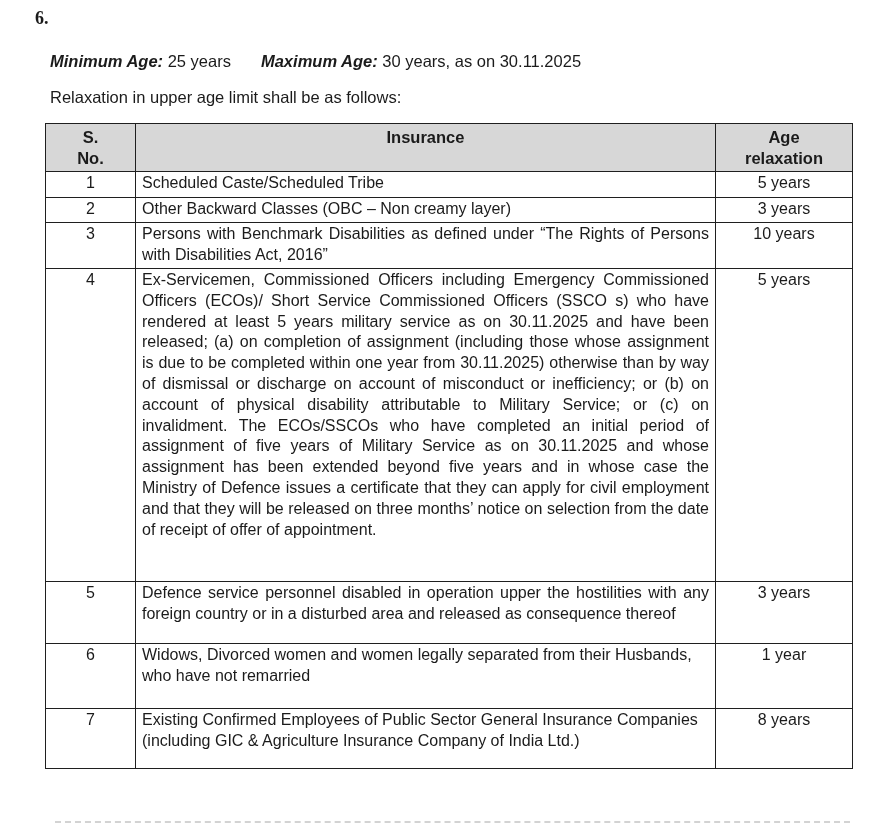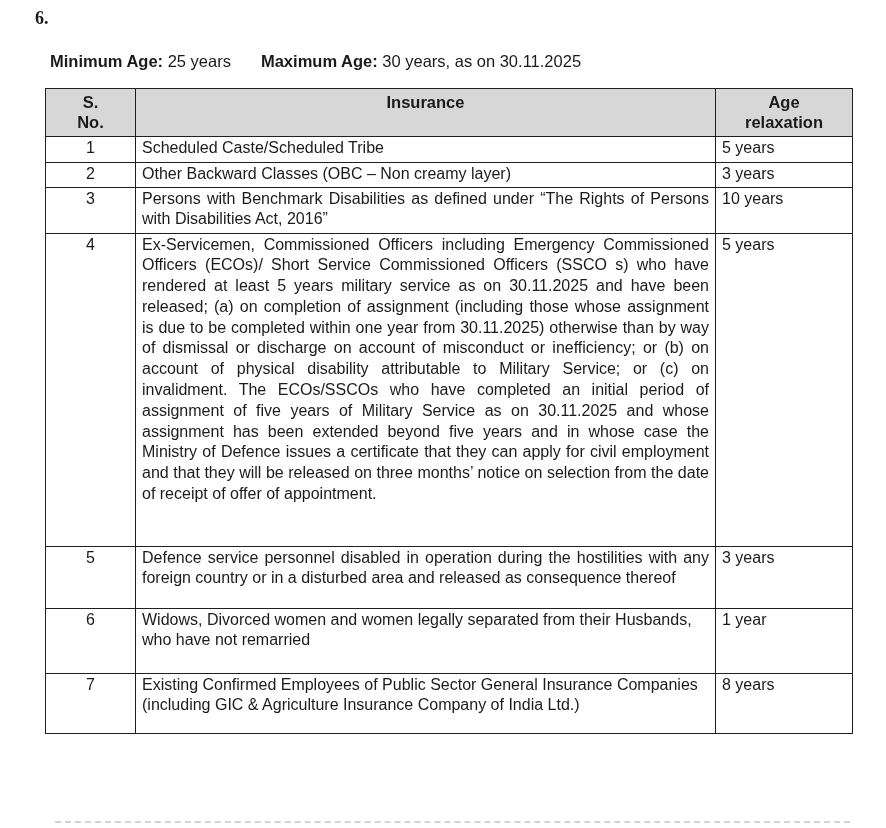--- a/index.html
+++ b/index.html
@@ -20,21 +20,21 @@
   .heading-num {
     font-family: "Liberation Serif", serif;
     width: 53px;
     font-size: 18px;
   }
   .content { margin-left: 50px; margin-right: 8px; }
   .minmax {
     margin-top: 23px;
     font-size: 16.5px;
   }
-  .minmax .lbl { font-weight: bold; }
+  .minmax .lbl { font-weight: bold; font-style: italic; }
   .minmax .gap { display: inline-block; width: 30px; }
   .note {
     margin-top: 13px;
     font-size: 16.5px;
     line-height: 1.28;
     width: 834px;
   }
   .note sup { font-size: 10.5px; line-height: 0; }
   .intro {
     margin-top: 13px;
@@ -61,21 +61,21 @@
     height: 42px;
   }
   table.relax-table td {
     vertical-align: top;
     font-size: 16px;
     line-height: 1.3;
     padding: 1px 6px 2px 6px;
   }
   td.sno { text-align: center; }
   td.category { text-align: left; padding-left: 12px; padding-right: 12px; margin-left: 44px; }
-  td.relax { text-align: left; padding-top: 2px; }
+  td.relax { text-align: center; padding-top: 2px; }
   tbody tr:nth-child(1) td { height: 22px; }
   tbody tr:nth-child(2) td { height: 21px; }
   tbody tr:nth-child(3) td { height: 42px; }
   tbody tr:nth-child(4) td { height: 309px; }
   tbody tr:nth-child(5) td { height: 58px; }
   tbody tr:nth-child(6) td { height: 61px; }
   tbody tr:nth-child(7) td { height: 56px; }
   tbody tr:nth-child(3) td.category,
   tbody tr:nth-child(4) td.category,
   tbody tr:nth-child(5) td.category { text-align: justify; }
@@ -90,20 +90,21 @@
 <body>
 
 <div class="heading-row">
   <span class="heading-num">6.</span>
 </div>
 
 <div class="content">
   <p class="minmax"><span class="lbl">Minimum Age:</span> <span>25 years</span><span class="gap"></span><span class="lbl">Maximum Age:</span> <span>30 years, as on 30.11.2025</span></p>
 
 
+  <p class="intro">Relaxation in upper age limit shall be as follows:</p>
 </div>
 
 <table class="relax-table">
   <colgroup>
     <col style="width:90px">
     <col style="width:580px">
     <col style="width:137px">
   </colgroup>
   <thead>
     <tr>
@@ -130,21 +131,21 @@
       <td class="category">Persons with Benchmark Disabilities as defined under “The Rights of   Persons with Disabilities Act, 2016”</td>
       <td class="relax">10 years</td>
     </tr>
     <tr>
       <td class="sno">4</td>
       <td class="category">Ex-Servicemen, Commissioned Officers including Emergency Commissioned Officers (ECOs)/ Short Service Commissioned Officers (SSCO s) who have rendered at least 5 years military service as on 30.11.2025 and have been released;  (a) on completion of assignment (including those whose assignment is due to be completed within one year from 30.11.2025) otherwise than by way of dismissal or discharge on account of misconduct or inefficiency; or (b) on account of physical disability attributable to Military Service; or (c) on invalidment. The ECOs/SSCOs who have completed an initial period of assignment of five years of Military Service as on 30.11.2025 and whose assignment has been extended beyond five years and in whose case the Ministry of Defence issues a certificate that they can apply for civil employment and that they will be released on three months’ notice on selection from the date of receipt of offer of appointment.</td>
       <td class="relax">5 years</td>
     </tr>
     <tr>
       <td class="sno">5</td>
-      <td class="category">Defence service personnel disabled in operation during the hostilities with any foreign country or in a disturbed area and released as consequence thereof</td>
+      <td class="category">Defence service personnel disabled in operation upper the hostilities with any foreign country or in a disturbed area and released as consequence thereof</td>
       <td class="relax">3 years</td>
     </tr>
     <tr>
       <td class="sno">6</td>
       <td class="category">Widows, Divorced women and women legally separated from their Husbands, who have not remarried</td>
       <td class="relax">1 year</td>
     </tr>
     <tr>
       <td class="sno">7</td>
       <td class="category">Existing Confirmed Employees of Public Sector General Insurance Companies (including GIC &amp; Agriculture Insurance Company of India Ltd.)</td>

